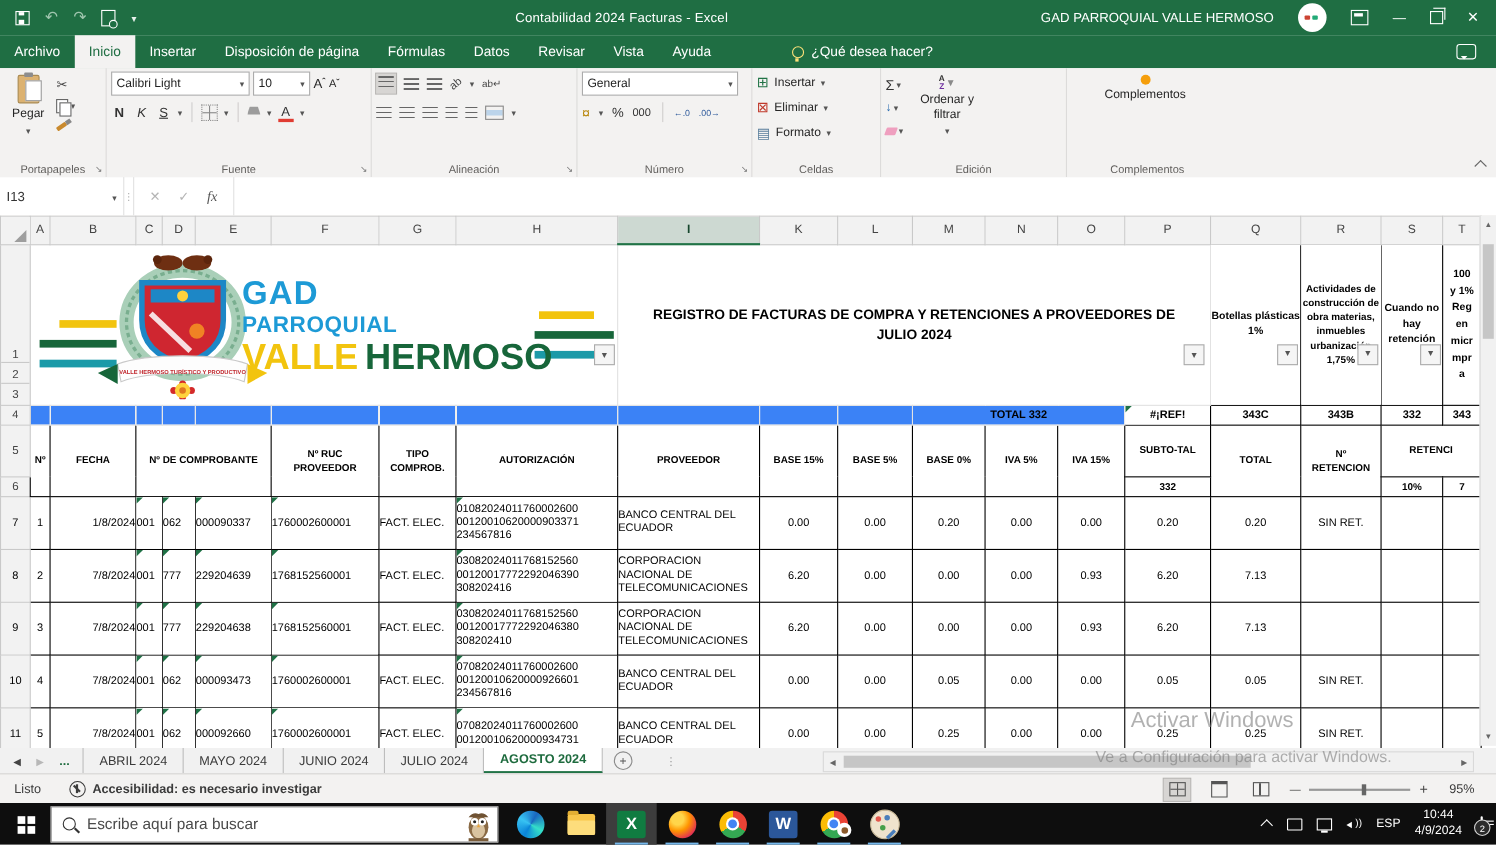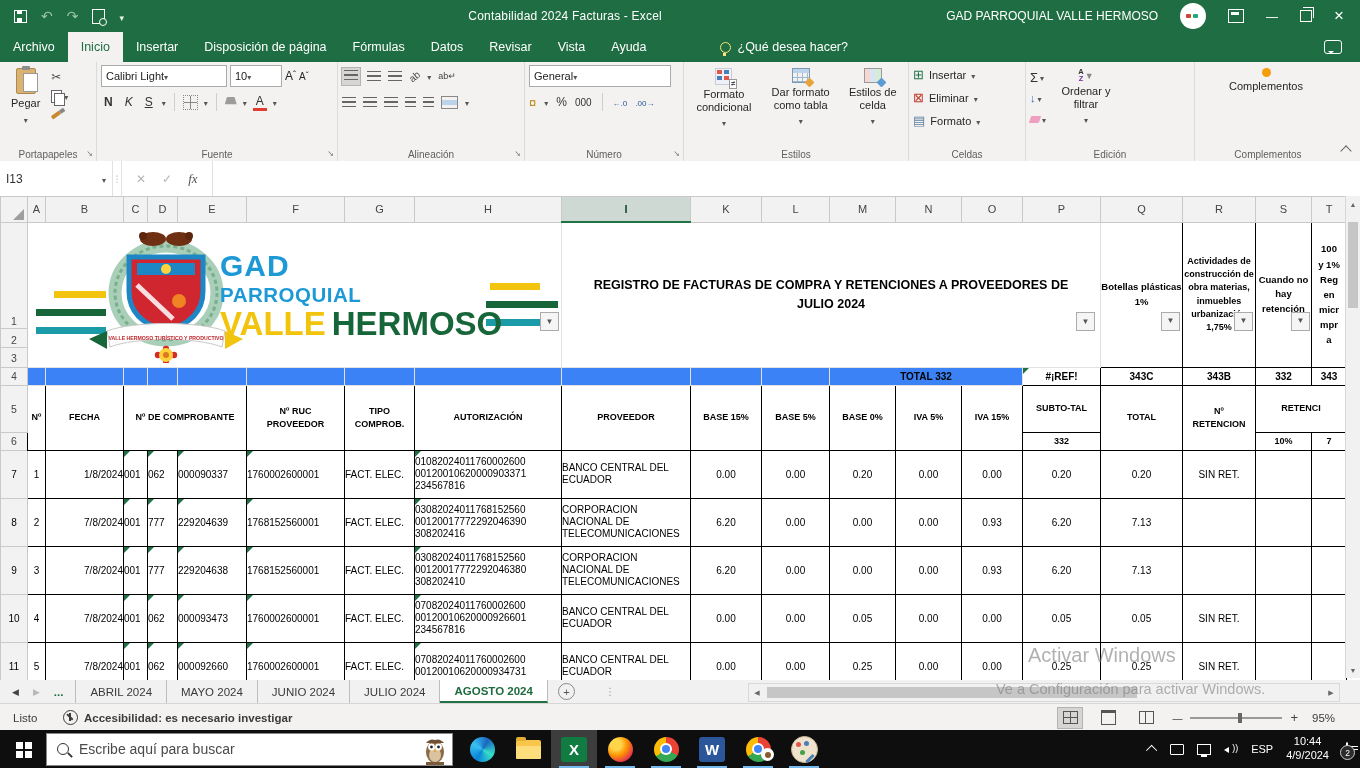--- a/index.html
+++ b/index.html
@@ -57,21 +57,21 @@
   .ic-clipboard::before{content:"";position:absolute;top:-3px;left:5px;width:8px;height:4px;background:#8d8d8d;border-radius:1px}
   .ic-clipboard::after{content:"";position:absolute;top:4px;left:6px;width:13px;height:17px;background:#fff;border:1px solid #9a9a9a}
   .minicol{display:flex;flex-direction:column;gap:3px;padding-top:4px}
   .minirow{display:flex;align-items:center;gap:2px;height:16px}
   .ic-cut::before{content:"✂";font-size:12px;color:#444}
   .ic-copy{width:9px;height:11px;border:1px solid #666;background:#fff;position:relative;display:inline-block}
   .ic-copy::before{content:"";position:absolute;left:2px;top:2px;width:9px;height:11px;border:1px solid #666;background:#fff}
   .ic-brush{width:10px;height:4px;background:#c98a2e;transform:rotate(-35deg);border-radius:1px;position:relative;display:inline-block}
   .ic-brush::after{content:"";position:absolute;right:-5px;top:0;width:5px;height:4px;background:#888}
   .frow{display:flex;align-items:center;gap:3px;height:22px}
-  .combo{display:flex;align-items:center;background:#fff;
+  .combo{display:flex;align-items:center;justify-content:space-between;background:#fff;
          border:1px solid #ababab;height:20px;font-size:11px;padding:0 4px;color:#222}
   .fmt{font-size:12px;padding:0 3px;color:#333}
   .ic-fontup::before{content:"A";font-size:12px}  .ic-fontup::after{content:"ˆ";font-size:9px;vertical-align:top}
   .ic-fontdn::before{content:"A";font-size:10px}  .ic-fontdn::after{content:"ˇ";font-size:9px;vertical-align:top}
   .ubar-y{border-bottom:3px solid #ffe400}
   .ubar-r{border-bottom:3px solid #e03c32}
   .ic-border{width:13px;height:13px;border:1px dotted #8a8a8a;display:inline-block;
      background:linear-gradient(#888,#888) center/100% 1px no-repeat,linear-gradient(#888,#888) center/1px 100% no-repeat}
   .ic-fill{width:12px;height:8px;background:#9c9c9c;clip-path:polygon(20% 0,80% 0,100% 70%,0 70%);display:inline-block}
   .vline{width:1px;height:18px;background:#d0cecd;margin:0 2px}
@@ -194,21 +194,21 @@
   .ic-view1{width:13px;height:11px;border:1px solid #555;
      background:linear-gradient(#555,#555) center/100% 1px no-repeat,linear-gradient(#555,#555) center/1px 100% no-repeat}
   .ic-view2{width:13px;height:11px;border:1px solid #555;border-top:3px solid #555}
   .ic-view3{width:13px;height:11px;border:1px solid #555;
      background:linear-gradient(90deg,transparent 5px,#555 5px 6px,transparent 6px)}
   .zoomctl{display:flex;align-items:center;gap:8px}
   .zminus::before{content:"—";font-size:10px;color:#444}
   .zplus::before{content:"+";font-size:13px;color:#444}
   .ztrack{width:92px;height:2px;background:#999;position:relative}
   .zthumb{position:absolute;left:48px;top:-4px;width:4px;height:10px;background:#666}
-  .zpct{width:34px;text-align:left}
+  .zpct{width:34px;text-align:center}
 
   
   .taskbar{position:absolute;left:0;top:730px;width:1360px;height:38px;background:#0e0e0e;display:flex;align-items:center;color:#fff}
   .tstart{width:46px;height:38px;display:flex;align-items:center;justify-content:center}
   .ic-win{width:7px;height:7px;background:#fff;box-shadow:9px 0 #fff,0 9px #fff,9px 9px #fff;margin:-8px 8px 0 0}
   .tsearch{width:385px;height:31px;background:#fff;border:1px solid #888;display:flex;align-items:center;gap:10px;
            padding:0 10px;color:#4a4a4a;font-size:14px;position:relative}
   .ic-smag{width:10px;height:10px;border:1.8px solid #333;border-radius:50%;position:relative;flex:none}
   .ic-smag::after{content:"";position:absolute;width:6px;height:2px;background:#333;transform:rotate(45deg);right:-5px;bottom:-2px}
   .owl{position:absolute;right:4px;bottom:0;width:26px;height:30px}
@@ -385,38 +385,20 @@
       <span style="font-size:12px;color:#333">%</span>
       <span style="font-size:10px;color:#333">000</span>
       <span class="vline"></span>
       <span class="ic-dec1"></span>
       <span class="ic-dec2"></span>
     </div>
     <div class="glabel">Número</div>
     <span class="launcher"></span>
   </div>
 
-  <div class="rgroup" style="width:216px">
-    <div class="bigbtn" style="width:62px">
-      <span class="ic-fc"></span>
-      <span>Formato condicional</span>
-      <span class="caret"></span>
-    </div>
-    <div class="bigbtn" style="width:64px">
-      <span class="ic-ftable"></span>
-      <span>Dar formato como tabla</span>
-      <span class="caret"></span>
-    </div>
-    <div class="bigbtn" style="width:52px">
-      <span class="ic-cstyle"></span>
-      <span>Estilos de celda</span>
-      <span class="caret"></span>
-    </div>
-    <div class="glabel">Estilos</div>
-  </div>
 
   <div class="rgroup" style="width:108px;flex-direction:column;justify-content:flex-start">
     <div class="cellrow">
         <span class="ic-insert"></span>
         <span>Insertar</span>
         <span class="caret"></span>
       </div>
     <div class="cellrow">
         <span class="ic-delete"></span>
         <span>Eliminar</span>

